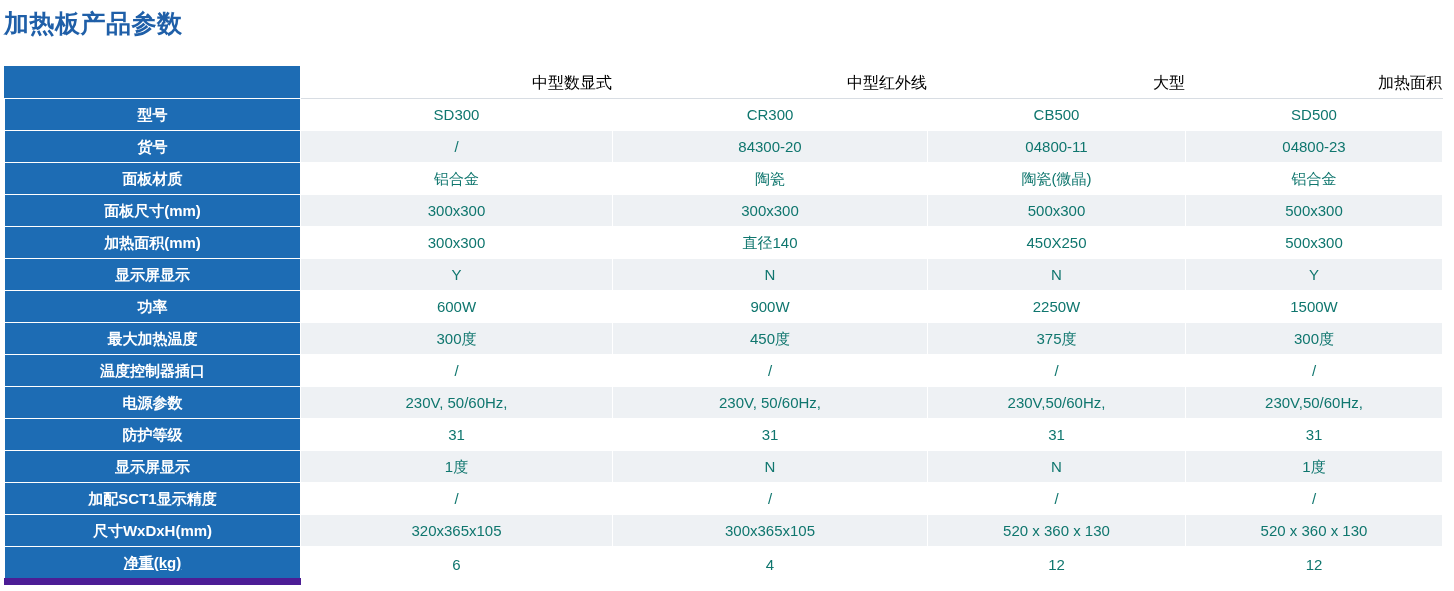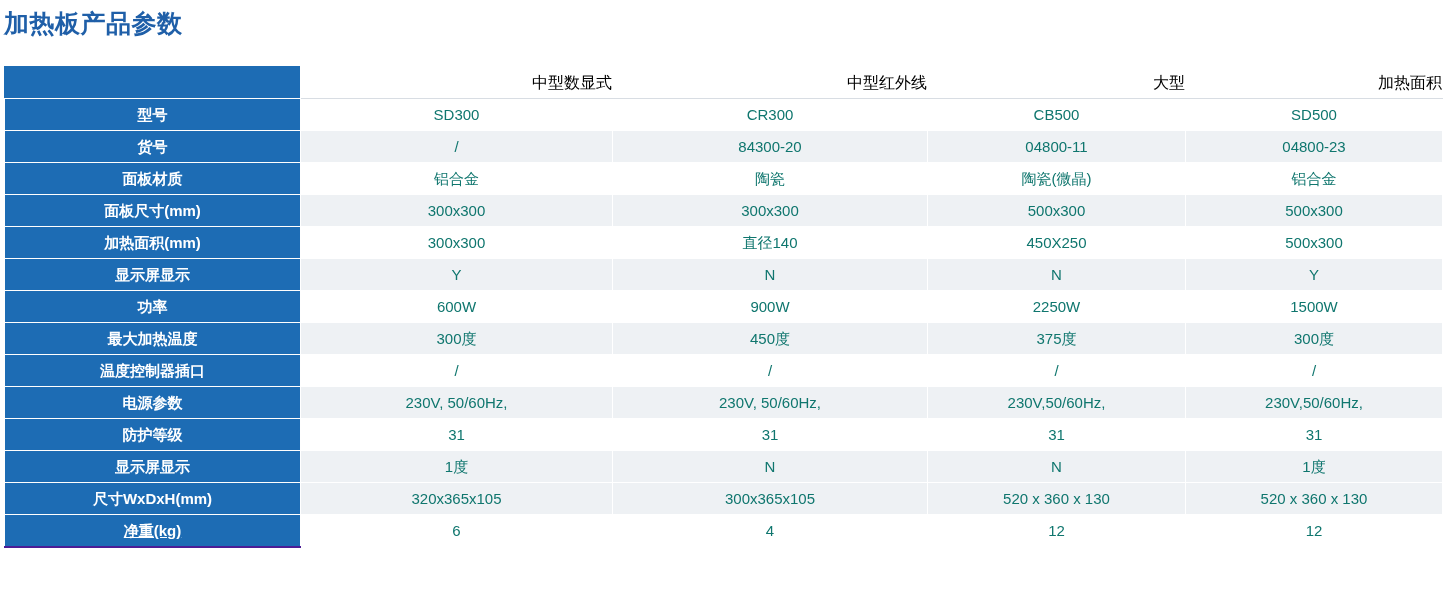--- a/index.html
+++ b/index.html
@@ -82,21 +82,21 @@
     border-left: 1px solid #1d6cb4;
     border-right: 1px solid #ffffff;
   }
   td.val {
     color: #0f766e;
     font-size: 15px;
   }
   tr.odd td.val { background: #ffffff; }
   tr.even td.val { background: #eef1f4; }
   tr.odd td.rowlabel, tr.even td.rowlabel { background: #1d6cb4; }
-  table.spec tr:last-child td.rowlabel { border-bottom: 2px solid #4c1d95; text-decoration: underline; }
+  table.spec tr:last-child td.rowlabel { border-bottom: 7px solid #4c1d95; text-decoration: underline; }
 </style>
 </head>
 <body>
 
 <div class="page">
 
   <div class="page-title">加热板产品参数</div>
 
   <div class="table-wrap">
     <table class="spec">
@@ -194,20 +194,27 @@
           <td class="val">31</td>
           <td class="val">31</td>
         </tr>
         <tr class="even">
           <td class="rowlabel">显示屏显示</td>
           <td class="val">1度</td>
           <td class="val">N</td>
           <td class="val">N</td>
           <td class="val">1度</td>
         </tr>
+        <tr class="odd">
+          <td class="rowlabel">加配SCT1显示精度</td>
+          <td class="val">/</td>
+          <td class="val">/</td>
+          <td class="val">/</td>
+          <td class="val">/</td>
+        </tr>
         <tr class="even">
           <td class="rowlabel">尺寸WxDxH(mm)</td>
           <td class="val">320x365x105</td>
           <td class="val">300x365x105</td>
           <td class="val">520 x 360 x 130</td>
           <td class="val">520 x 360 x 130</td>
         </tr>
         <tr class="odd">
           <td class="rowlabel">净重(kg)</td>
           <td class="val">6</td>

